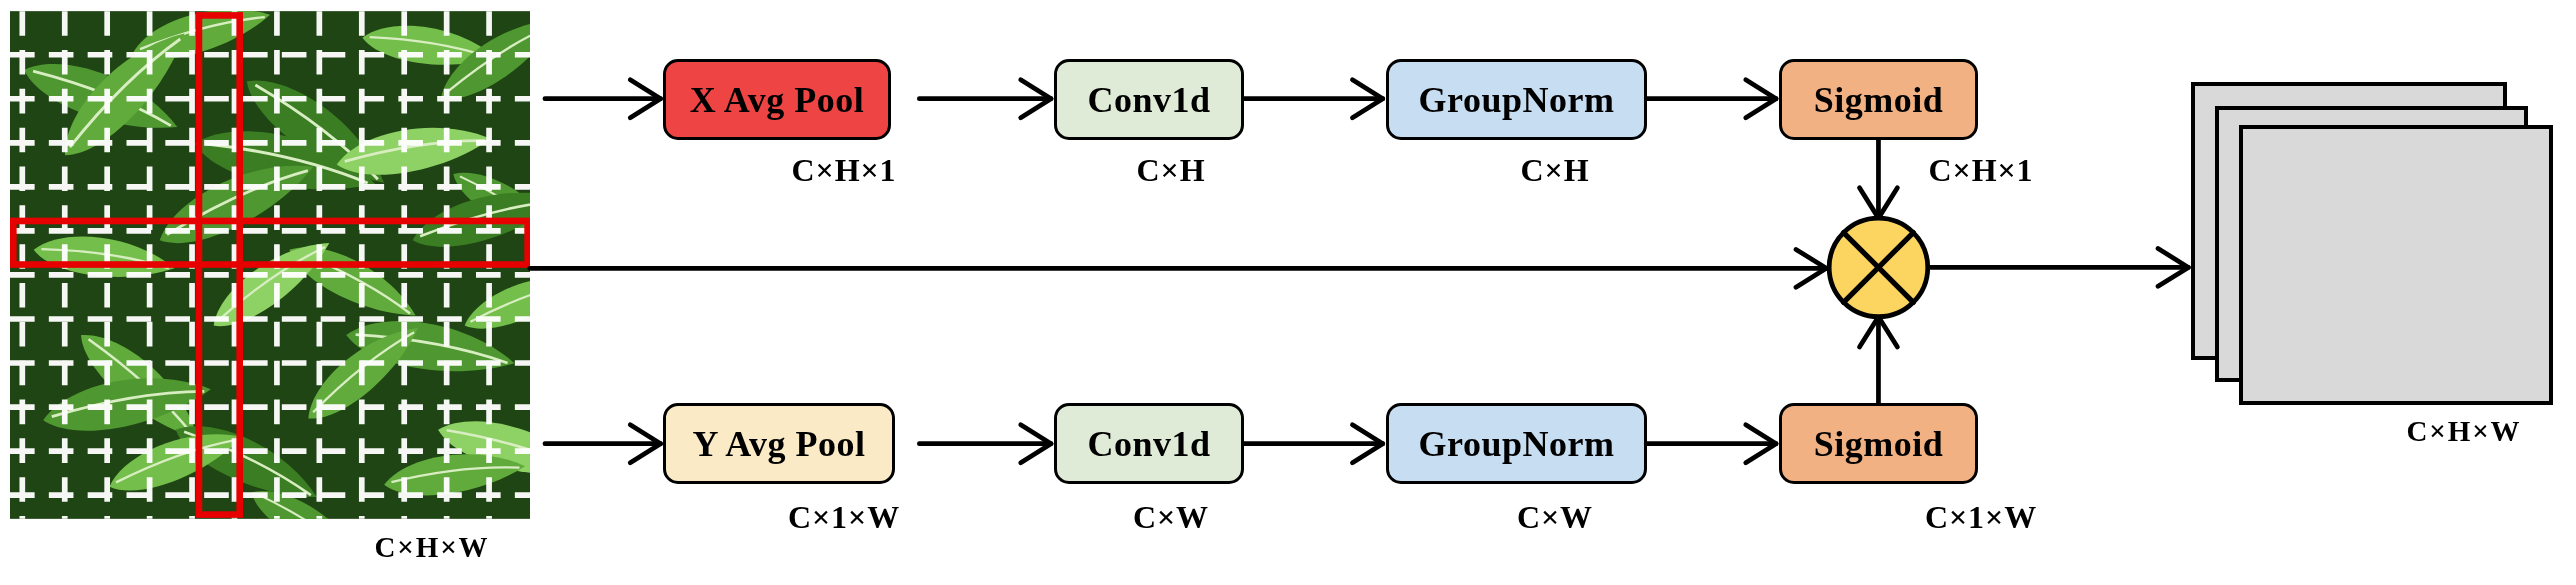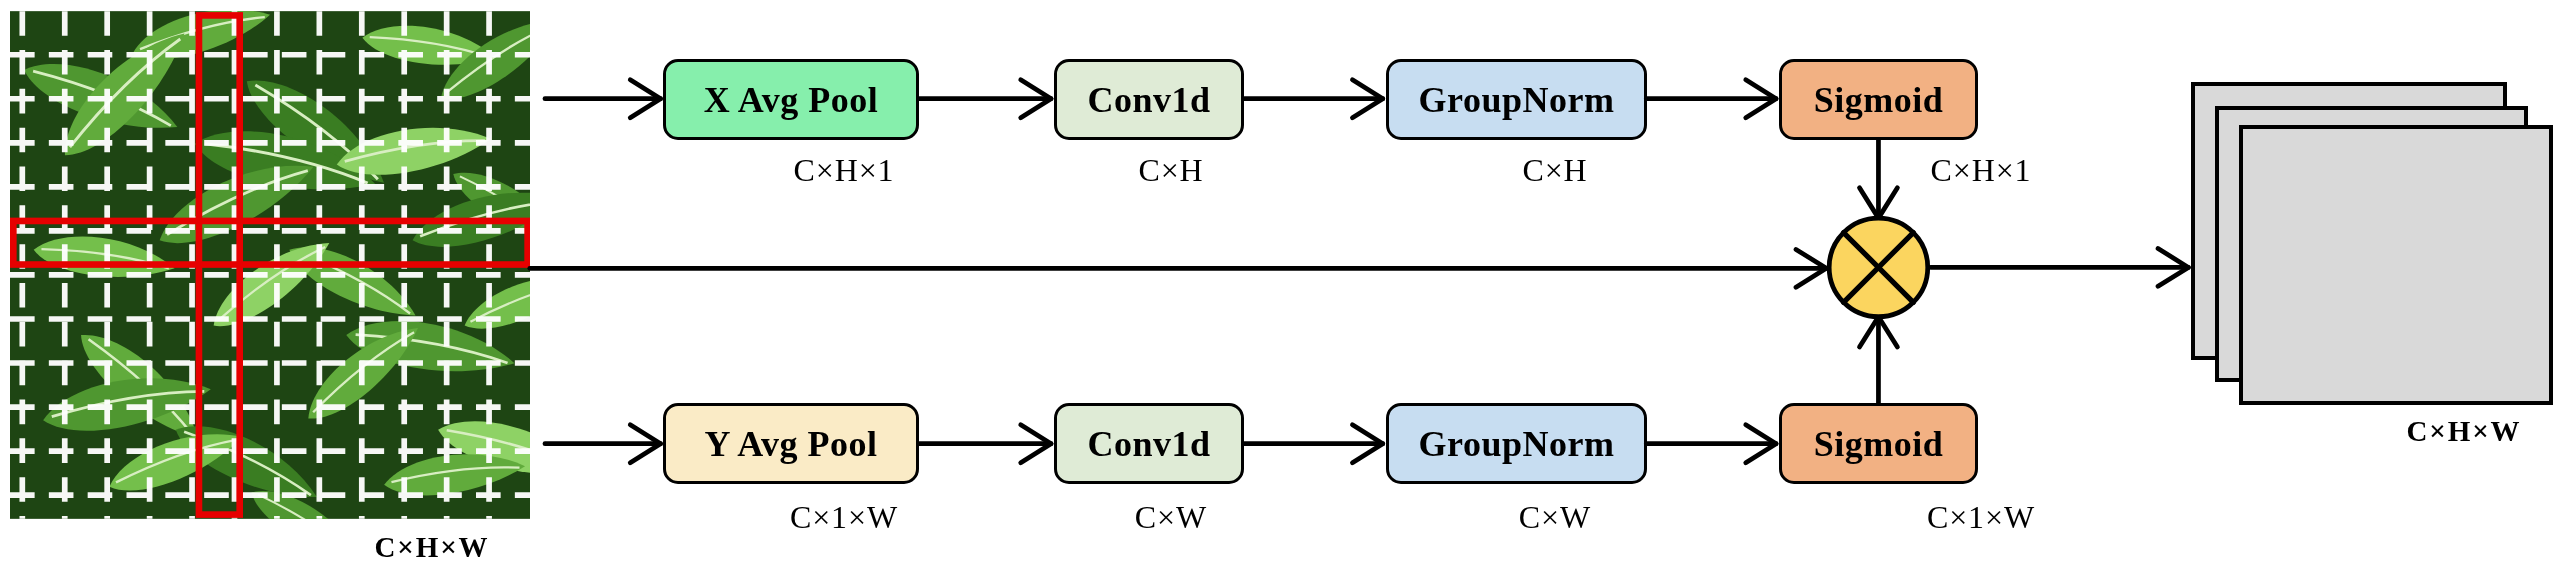--- a/index.html
+++ b/index.html
@@ -16,21 +16,21 @@
     border:3.8px solid #000;
     border-radius:15px;
     box-sizing:border-box;
     display:flex;align-items:center;justify-content:center;
     font-weight:bold;font-size:36px;color:#000;
     letter-spacing:0.5px;
   }
   .dims{
     position:absolute;
     transform:translateX(-50%);
-    font-weight:normal;font-size:32px;color:#000;
+    font-weight:bold;font-size:32px;color:#000;
     letter-spacing:0.9px;white-space:nowrap;
   }
   .biglabel{
     position:absolute;
     transform:translateX(-50%);
     font-weight:bold;font-size:29px;color:#000;
     letter-spacing:1.9px;white-space:nowrap;
   }
   .fmap{
     position:absolute;
@@ -103,39 +103,39 @@
       <line x1="0" y1="418" x2="549" y2="418"></line>
         <line x1="0" y1="464.5" x2="549" y2="464.5"></line>
       <line x1="0" y1="511" x2="549" y2="511"></line>
     </g>
     <rect x="199.5" y="4.5" width="43" height="527" fill="none" stroke="#e60000" stroke-width="7"></rect>
     <rect x="3.5" y="221.5" width="543" height="46" fill="none" stroke="#e60000" stroke-width="7"></rect>
   </svg>
 
   <div class="biglabel" style="left:432px;top:531px;">C×H×W</div>
 
-  <div class="block" style="left: 663px; top: 59px; width: 256px; background-color: #86efac;">
+  <div class="block" style="left: 663px; top: 59px; width: 228px; background-color: #ef4444;">
       <span>X Avg Pool</span>
     </div>
   <div class="block" style="left: 1054px; top: 59px; width: 190px; background-color: rgb(223, 235, 214);">
       <span>Conv1d</span>
     </div>
   <div class="block" style="left: 1386px; top: 59px; width: 261px; background-color: rgb(199, 221, 241);">
       <span>GroupNorm</span>
     </div>
   <div class="block" style="left: 1779px; top: 59px; width: 199px; background-color: rgb(242, 177, 131);">
       <span>Sigmoid</span>
     </div>
 
   <div class="dims" style="left:844px;top:152px;">C×H×1</div>
   <div class="dims" style="left:1171px;top:152px;">C×H</div>
   <div class="dims" style="left:1555px;top:152px;">C×H</div>
   <div class="dims" style="left:1981px;top:152px;">C×H×1</div>
 
-  <div class="block" style="left: 663px; top: 403px; width: 256px; background-color: rgb(250, 235, 198);">
+  <div class="block" style="left: 663px; top: 403px; width: 232px; background-color: rgb(250, 235, 198);">
       <span>Y Avg Pool</span>
     </div>
   <div class="block" style="left: 1054px; top: 403px; width: 190px; background-color: rgb(223, 235, 214);">
       <span>Conv1d</span>
     </div>
   <div class="block" style="left: 1386px; top: 403px; width: 261px; background-color: rgb(199, 221, 241);">
       <span>GroupNorm</span>
     </div>
   <div class="block" style="left: 1779px; top: 403px; width: 199px; background-color: rgb(242, 177, 131);">
       <span>Sigmoid</span>

